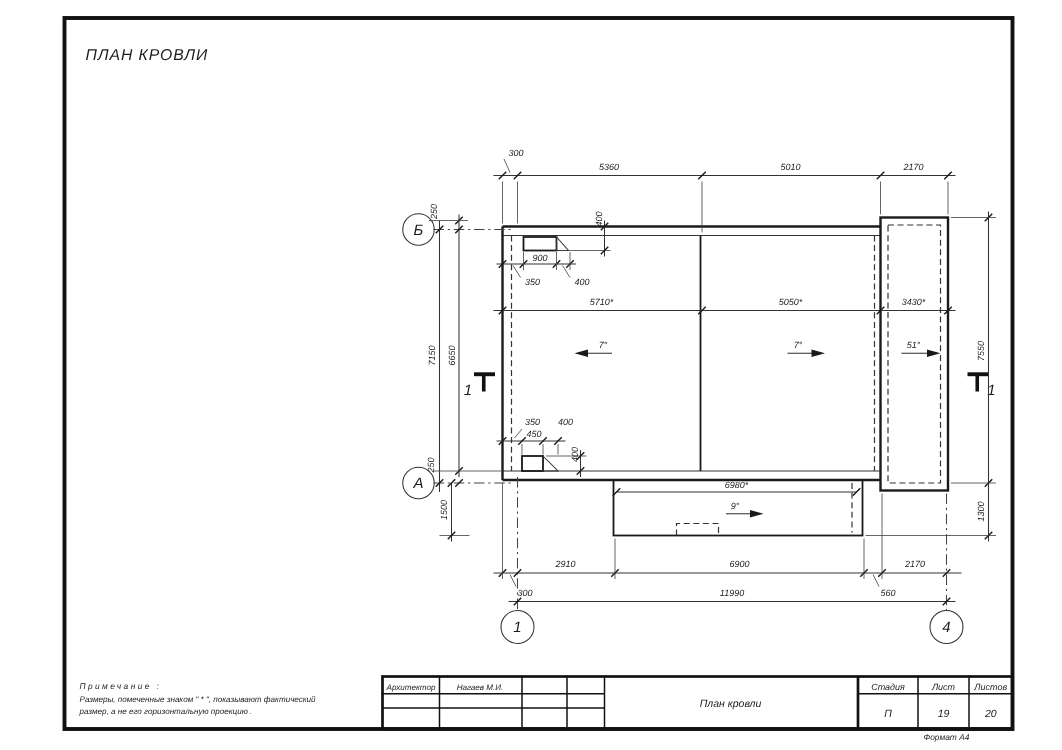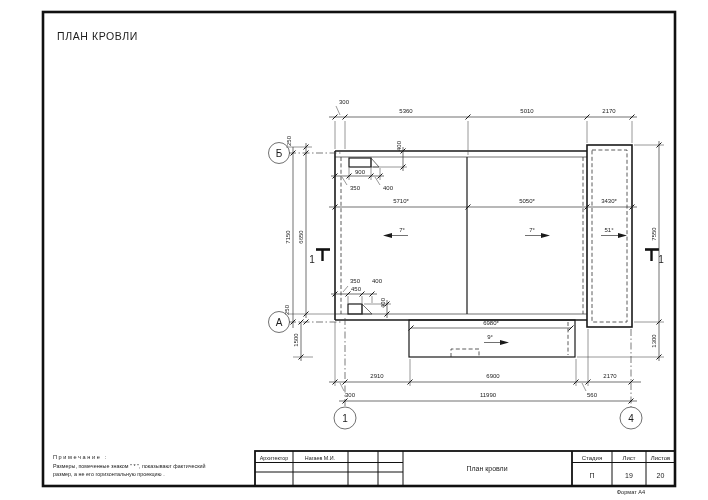--- a/index.html
+++ b/index.html
@@ -2,20 +2,21 @@
 <html><head>
 <meta charset="utf-8">
 <style>
   html,body{margin:0;padding:0;background:#ffffff;}
   .page{
     position:relative;
     width:708px;height:500px;
     background:#ffffff;
     font-family:"Liberation Sans", sans-serif;
     overflow:hidden;
+    font-style:italic;
   }
   svg{position:absolute;left:0;top:0;}
   text{fill:#1c1c1c;}
   .t-dim{font-size:6px;}
   .t-axis{font-size:10px;}
   .t-title{font-size:10.5px;letter-spacing:.6px;}
   .t-note-h{font-size:5.6px;letter-spacing:1.6px;}
   .t-note{font-size:5.4px;}
   .t-tb{font-size:5.4px;}
   .t-tb-b{font-size:7px;}

